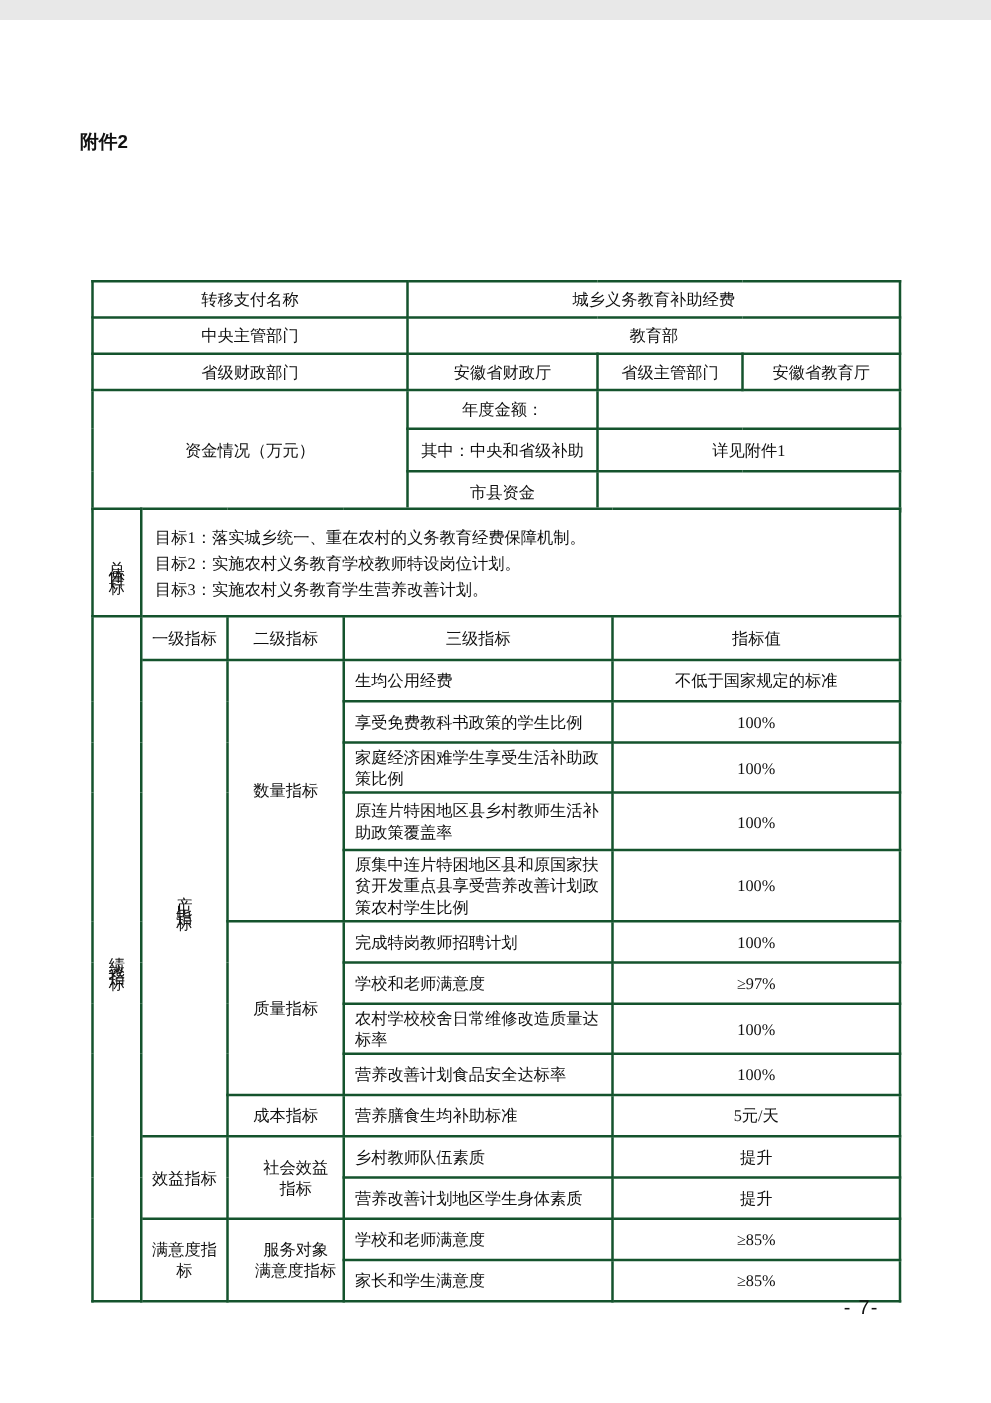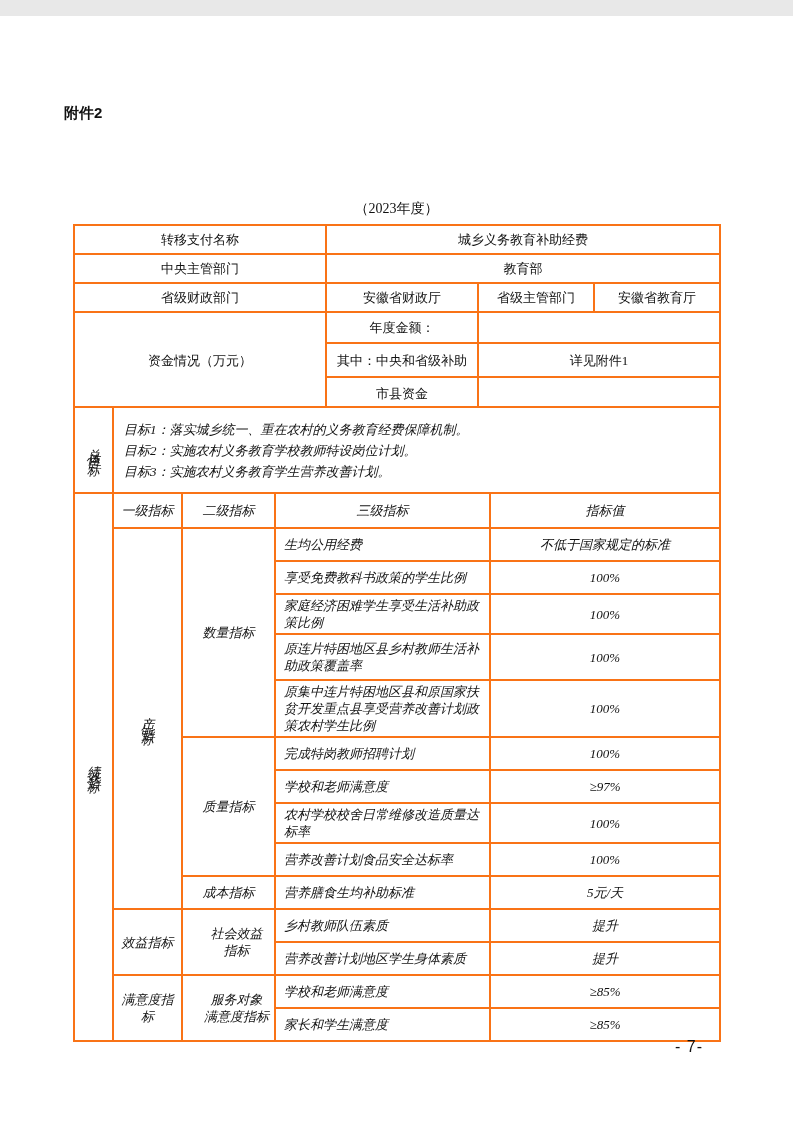--- a/index.html
+++ b/index.html
@@ -18,27 +18,27 @@
   }
   .subtitle{
     position:absolute;left:0;top:184px;width:100%;text-align:center;
     font-size:14px;
   }
   table.tbl{
     position:absolute;left:73px;width:646px;
     border-collapse:collapse;table-layout:fixed;background:#fff;
   }
   .tbl td{
-    border:2px solid #f97316;
+    border:2px solid #14532d;
     font-size:13px;line-height:17px;
     text-align:center;vertical-align:middle;
     padding:2px 4px;word-break:break-all;overflow:hidden;
   }
   .tbl-a{top:208px;}
-  .tbl-b{top:390px;font-style:italic;}
+  .tbl-b{top:390px;}
   .tbl-a tr.ra1{height:29px;}
   .tbl-a tr.ra2{height:29px;}
   .tbl-a tr.ra3{height:29px;}
   .tbl-a tr.ra4{height:31px;}
   .tbl-a tr.ra5{height:34px;padding-left:32px;}
   .tbl-a tr.ra6{height:32px;padding-left:28px;}
   .tbl-b tr{height:33px;}
   .tbl-b tr.goals-row{height:86px;}
   .tbl-b tr.hdr-row{height:35px;}
   .tbl-b tr.r-tall1{height:46px;}
@@ -56,21 +56,20 @@
     position:absolute;top:1022px;right:90px;
     font-family:"Liberation Sans", sans-serif;font-size:16px;letter-spacing:1px;
   }
 </style>
 </head>
 <body>
 
 <div class="page">
 
   <div class="attachment">附件2</div>
-  <div class="subtitle">（2023年度）</div>
 
   <table class="tbl tbl-a">
     <colgroup>
       <col style="width:252px">
         <col style="width:152px">
         <col style="width:116px">
         <col style="width:126px">
     </colgroup>
     <tbody>
         <tr class="ra1">

